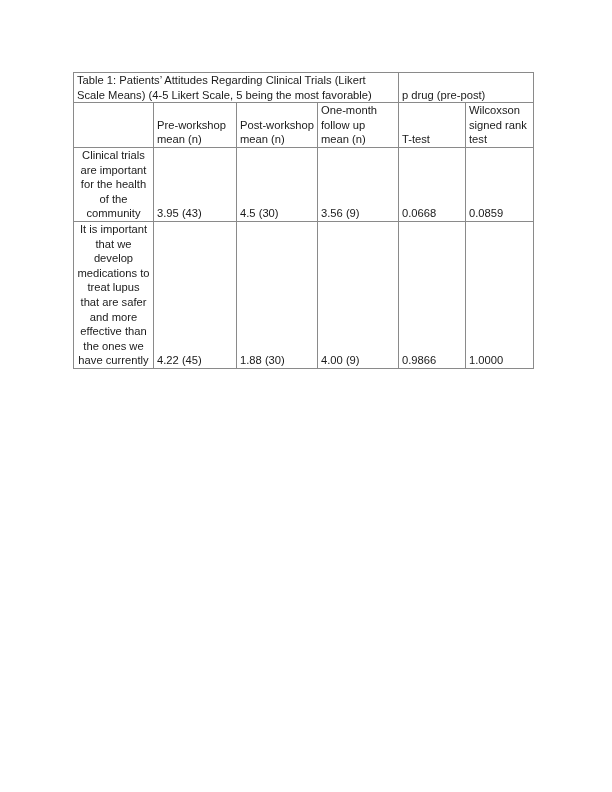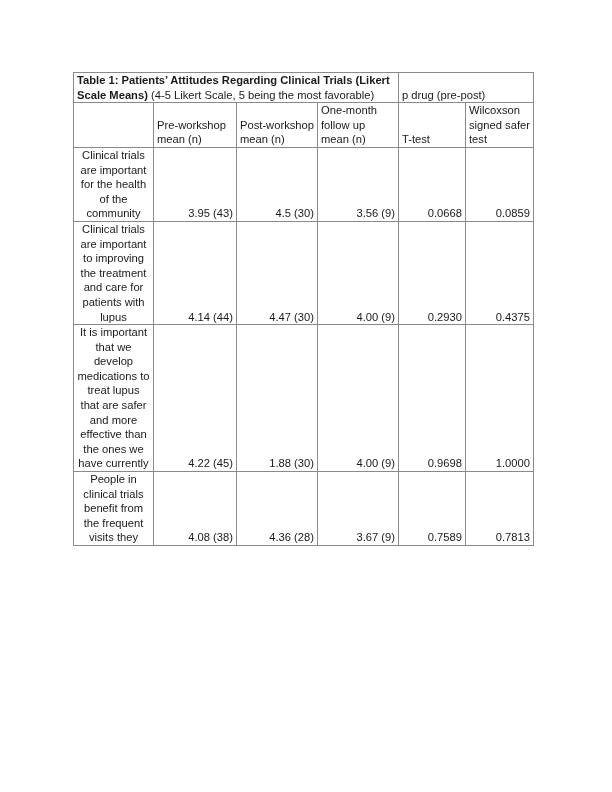--- a/index.html
+++ b/index.html
@@ -2,23 +2,23 @@
 <html><head>
 <meta charset="utf-8">
 <style>
   html, body { margin: 0; padding: 0; background: #ffffff; }
   body { width: 612px; height: 792px; position: relative; overflow: hidden;
          font-family: "Liberation Sans", sans-serif; color: #1a1a1a; }
   table { position: absolute; left: 73px; top: 72px; border-collapse: collapse;
           font-size: 11.2px; line-height: 14.6px; table-layout: fixed; }
   td { border: 1px solid #8a8a8a; padding: 0 3px; vertical-align: bottom; }
   td.q { text-align: center; }
-  td.num { text-align: right; }
+  td.num { text-align: left; }
   td.hdr { text-align: left; }
-  .b { font-weight: bold; }
+  .b { font-weight: normal; }
   col.c0 { width: 80px; } col.c1 { width: 83px; } col.c2 { width: 81px; }
   col.c3 { width: 81px; } col.c4 { width: 67px; } col.c5 { width: 68px; }
 </style>
 </head>
 <body>
 
 <table>
   <colgroup>
       <col class="c0">
       <col class="c1">
@@ -31,48 +31,32 @@
       <tr>
     <td colspan="4" class="hdr"><span class="b">Table 1: Patients’ Attitudes Regarding Clinical Trials (Likert Scale Means)</span><span> (4-5 Likert Scale, 5 being the most favorable)</span></td>
     <td colspan="2" class="hdr">p drug (pre-post)</td>
   </tr>
   <tr>
     <td class="hdr"></td>
     <td class="hdr">Pre-workshop mean (n)</td>
     <td class="hdr">Post-workshop mean (n)</td>
     <td class="hdr">One-month follow up mean (n)</td>
     <td class="hdr">T-test</td>
-    <td class="hdr">Wilcoxson signed safer test</td>
+    <td class="hdr">Wilcoxson signed rank test</td>
   </tr>
   <tr>
     <td class="q">Clinical trials are important for the health of the community</td>
     <td class="num">3.95 (43)</td>
     <td class="num">4.5 (30)</td>
     <td class="num">3.56 (9)</td>
     <td class="num">0.0668</td>
     <td class="num">0.0859</td>
   </tr>
   <tr>
-    <td class="q">Clinical trials are important to improving the treatment and care for patients with lupus</td>
-    <td class="num">4.14 (44)</td>
-    <td class="num">4.47 (30)</td>
-    <td class="num">4.00 (9)</td>
-    <td class="num">0.2930</td>
-    <td class="num">0.4375</td>
-  </tr>
-  <tr>
     <td class="q">It is important that we develop medications to treat lupus that are safer and more effective than the ones we have currently</td>
     <td class="num">4.22 (45)</td>
     <td class="num">1.88 (30)</td>
     <td class="num">4.00 (9)</td>
-    <td class="num">0.9698</td>
+    <td class="num">0.9866</td>
     <td class="num">1.0000</td>
-  </tr>
-  <tr>
-    <td class="q">People in clinical trials benefit from the frequent visits they</td>
-    <td class="num">4.08 (38)</td>
-    <td class="num">4.36 (28)</td>
-    <td class="num">3.67 (9)</td>
-    <td class="num">0.7589</td>
-    <td class="num">0.7813</td>
   </tr>
 </tbody>
   </table>
 
 </body></html>

